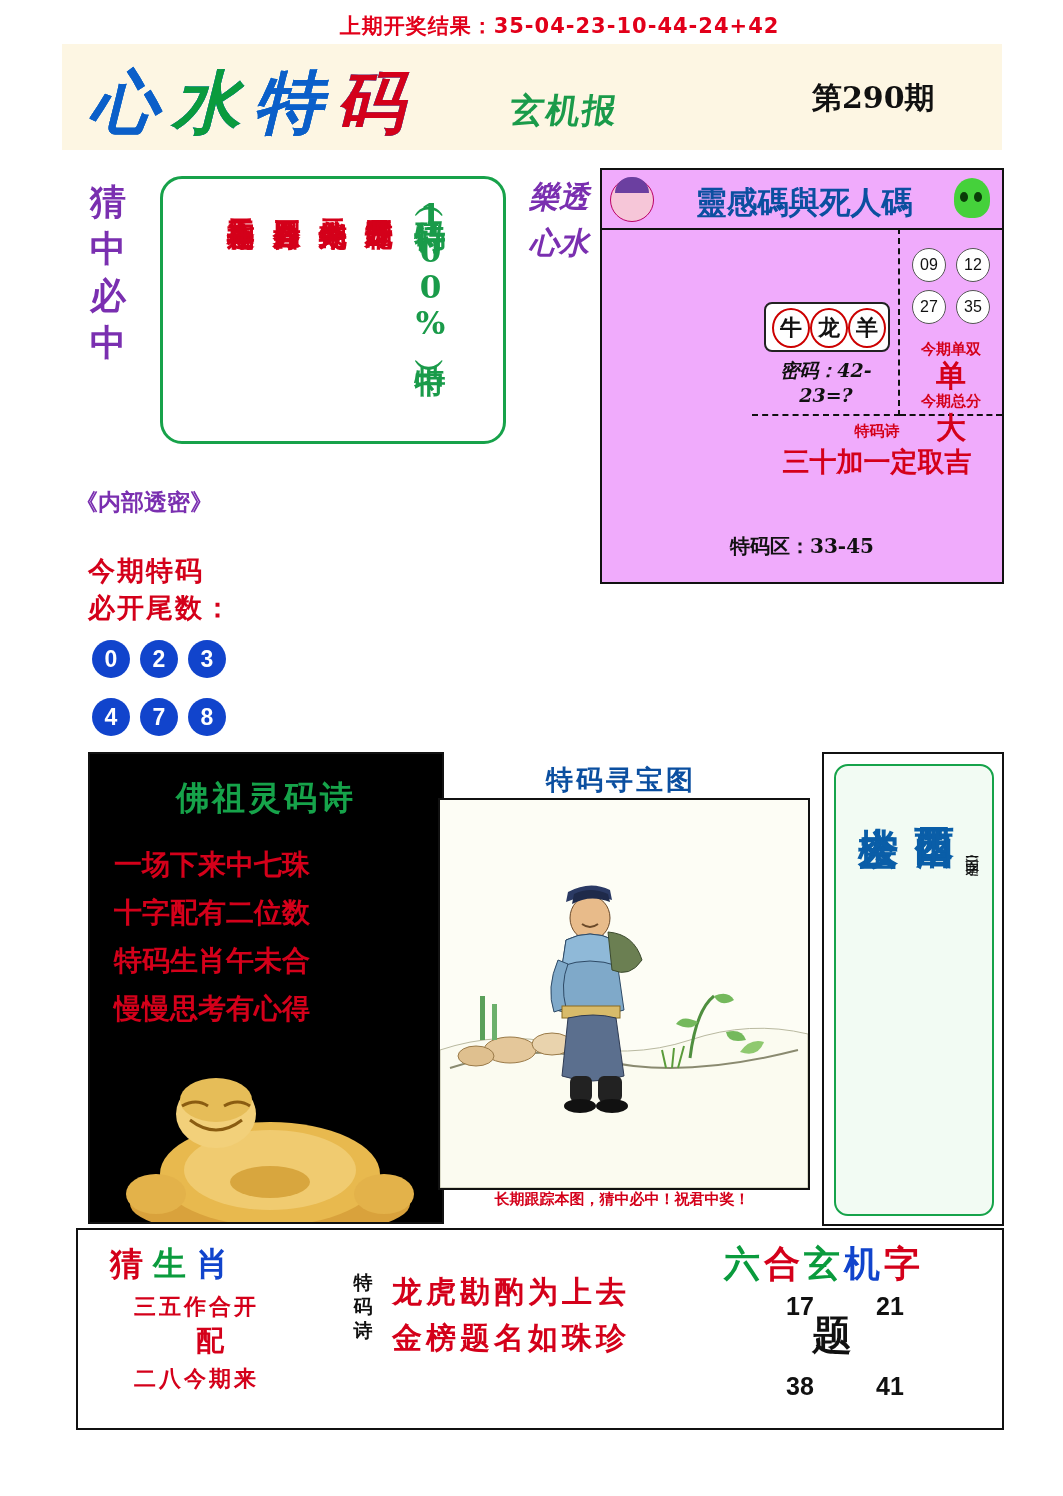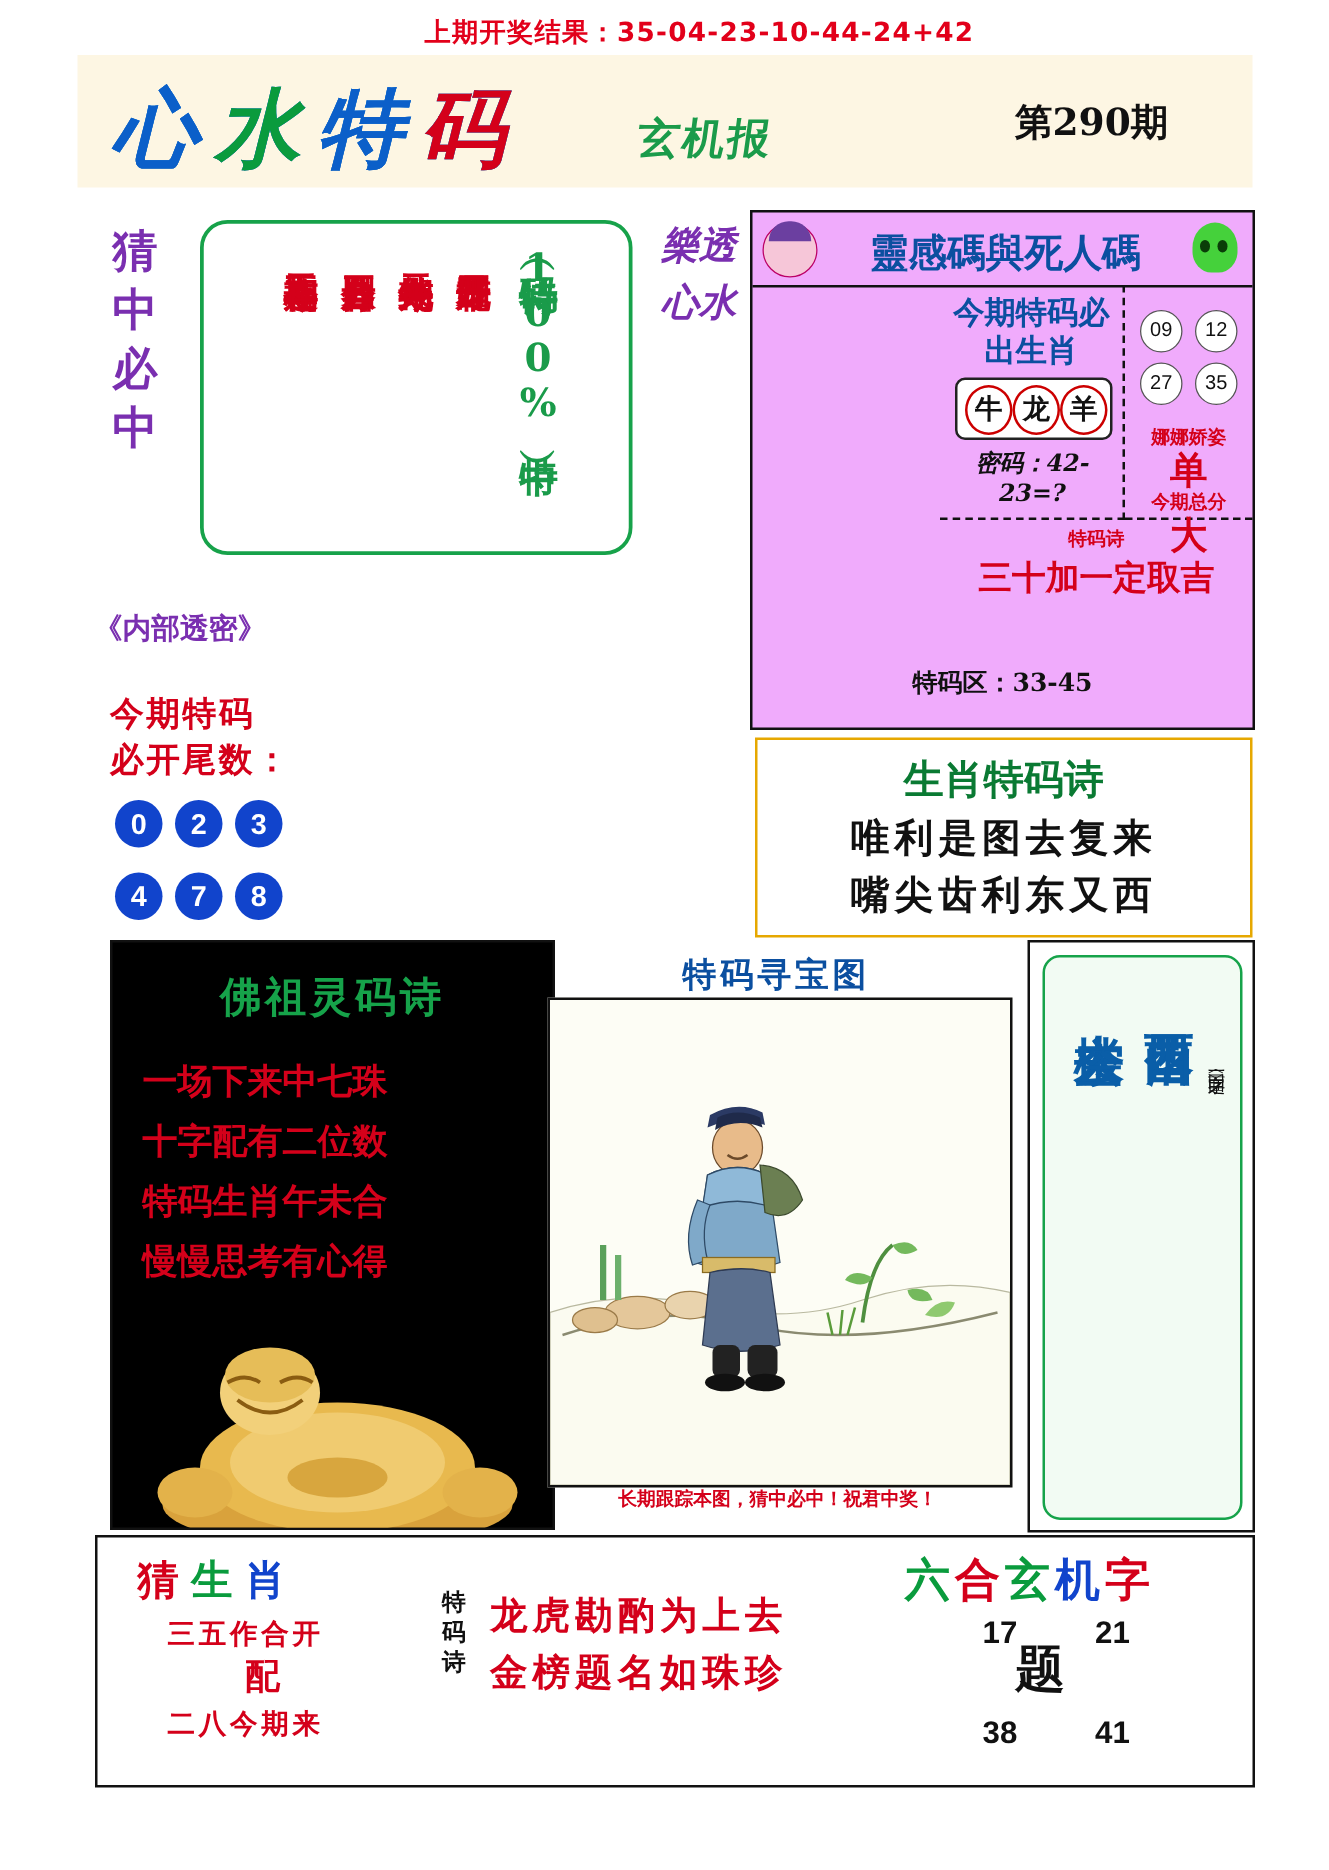--- a/index.html
+++ b/index.html
@@ -292,52 +292,46 @@
 
   <div class="rbox">
     <div class="rbox-head">
       <div class="face"></div>
       <div class="t">靈感碼與死人碼</div>
       <div class="skull"></div>
     </div>
 
 
     <div class="cellB">
-      <div class="bt">今期特码必出生肖</div>
       <div class="zodiacbox">
         <span style="left:6px;">牛</span>
         <span style="left:44px;">龙</span>
         <span style="left:82px;">羊</span>
       </div>
       <div class="mima">密码：42-23=?</div>
     </div>
 
     <div class="cellC">
       <div class="numcell" style="left:12px;top:20px;">09</div>
       <div class="numcell" style="left:56px;top:20px;">12</div>
       <div class="numcell" style="left:12px;top:62px;">27</div>
       <div class="numcell" style="left:56px;top:62px;">35</div>
-      <div class="ds" style="top:112px;">娜娜娇姿</div>
+      <div class="ds" style="top:112px;">今期单双</div>
       <div class="dsval" style="top:128px;">单</div>
       <div class="ds" style="top:164px;">今期总分</div>
       <div class="dsval" style="top:180px;">大</div>
     </div>
 
     <div class="bottomrow">
       <div class="lab">特码诗</div>
       <div class="val">三十加一定取吉</div>
     </div>
     <div class="rbox-foot">特码区：33-45</div>
   </div>
 
-  <div class="zbox">
-    <div class="h">生肖特码诗</div>
-    <div class="l1">唯利是图去复来</div>
-    <div class="l2">嘴尖齿利东又西</div>
-  </div>
 
   <div class="midbox">
     <div class="h">佛祖灵码诗</div>
     <div class="fo" style="left:24px;top:92px;">一场下来中七珠</div>
     <div class="fo" style="left:24px;top:140px;">十字配有二位数</div>
     <div class="fo" style="left:24px;top:188px;">特码生肖午未合</div>
     <div class="fo" style="left:24px;top:236px;">慢慢思考有心得</div>
 
     <svg class="buddha" viewBox="0 0 300 170">
       <ellipse cx="150" cy="150" rx="140" ry="34" fill="#d9a23c"></ellipse>

